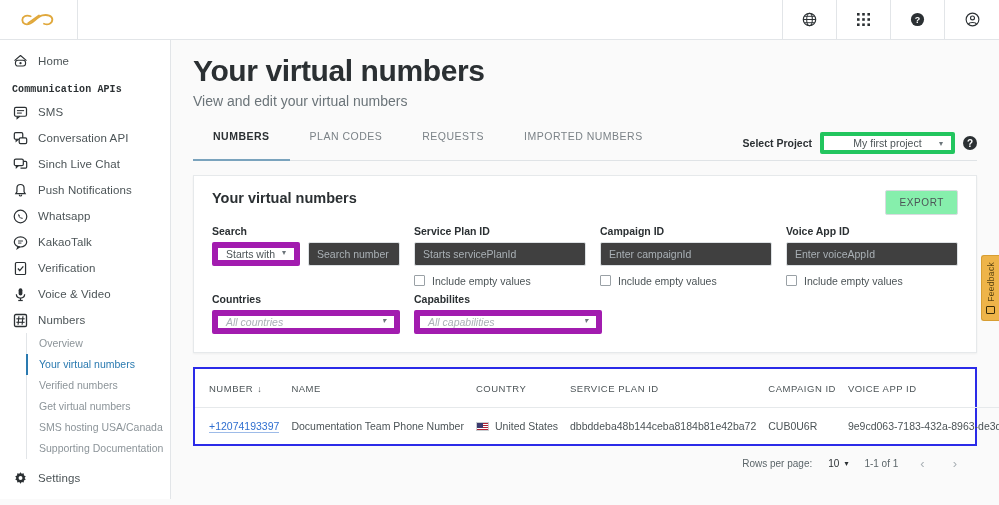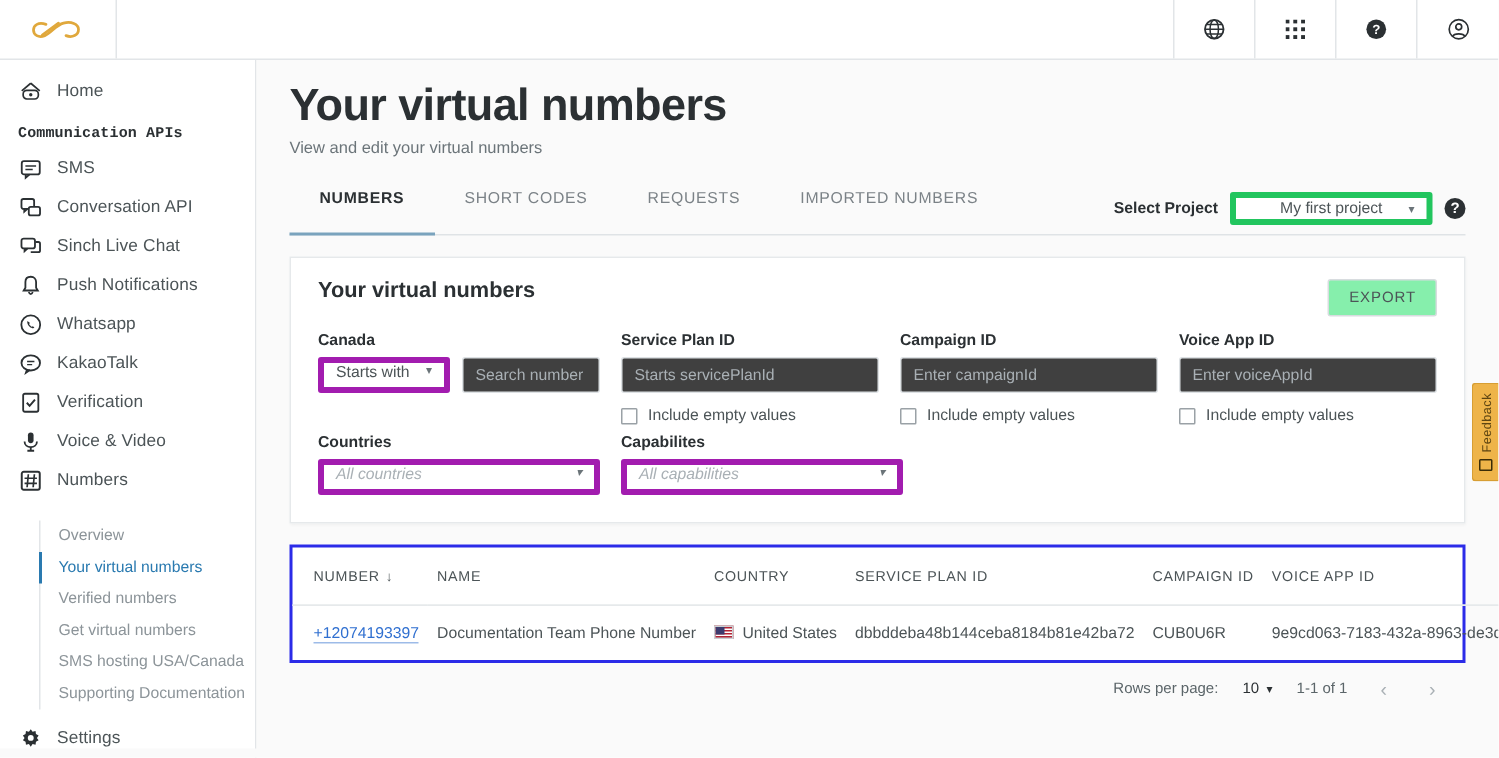--- a/index.html
+++ b/index.html
@@ -45,39 +45,39 @@
     display:flex; align-items:center; gap:10px;
     padding: 6px 12px 6px 12px;
     color:#5b6569; height: 26px;
   }
   .nav-item .ico { width:16px; height:16px; display:flex; align-items:center; justify-content:center; color:#2b3033; flex:0 0 16px;}
   .nav-item .lbl { font-size: 11.5px; color:#4c5457; letter-spacing:0.1px; }
   .nav-section {
     font-size: 10px; font-weight: bold; color:#2b3033;
     padding: 10px 12px 4px 12px; letter-spacing: .1px; font-family: Liberation Mono, monospace;
   }
-  .subnav { margin: 14px 0 6px 26px; border-left: 1px solid #e2e5e8; }
+  .subnav { margin: 0 0 6px 26px; border-left: 1px solid #e2e5e8; }
   .subnav-item {
     font-size: 10.5px; color:#8c9499; padding: 4px 0 4px 12px; line-height: 13px;
   }
   .subnav-item.active { color:#2a7ab0; border-left: 2px solid #2a7ab0; margin-left:-1px; padding-left:11px; }
 
   
   .main {
     flex: 1 1 auto;
     background: #fafafa;
     padding: 0 22px;
     position: relative;
     overflow: hidden;
   }
   .page-title {
     font-size: 30px; font-weight: bold; color:#2b3033;
     margin: 14px 0 0 0; letter-spacing: -0.4px;
   }
-  .page-sub { font-size: 11px; color:#6b7479; margin-top: 5px; }
+  .page-sub { font-size: 14px; color:#6b7479; margin-top: 5px; }
 
   .tabs-row {
     display:flex; align-items:flex-end; justify-content:space-between;
     margin-top: 22px;
     border-bottom: 1px solid #dfe3e6;
     height: 30px;
   }
   .tabs { display:flex; gap: 0px; height:30px; }
   .tab {
     font-size: 10.5px; color:#7b8287; letter-spacing: .5px;
@@ -116,30 +116,30 @@
   .filter-row { display:flex; gap: 14px; }
   .fcol { display:flex; flex-direction:column; }
   .fcol.w1 { width: 188px; }
   .fcol.w2 { width: 188px; }
   .flabel { font-size: 10.5px; font-weight:bold; color:#2b3033; margin-bottom: 5px; }
   .finput {
     height: 24px; border:1px solid #dde1e4; border-radius:2px; background:#404040;
     font-size:10.5px; color:#a9b0b5; display:flex; align-items:center; padding: 0 8px;
   }
   .fselect {
-    height: 24px; border:4px solid #a21caf; border-radius:2px; background:#fff;
+    height: 24px; border:6px solid #a21caf; border-radius:2px; background:#fff;
     font-size:10.5px; color:#4c5457; display:flex; padding: 0 8px;
     position:relative;
   }
   .fselect.placeholder { color:#a9b0b5; font-style: italic; }
   .fselect .caret { position:absolute; right:8px; font-size:8px; color:#6b7479; }
   .search-group { display:flex; gap: 8px; }
   .search-group .fselect { width: 88px; flex:0 0 88px; }
   .search-group .finput { width: 100px; flex: 1 1 auto; }
-  .checkrow { display:flex; align-items:center; gap:7px; margin-top: 9px; }
+  .checkrow { display:flex; align-items:flex-start; gap:7px; margin-top: 9px; }
   .cbox { width:11px;height:11px;border:1.5px solid #9aa1a6; border-radius:1px; background:#fff; }
   .ctext { font-size:10.5px; color:#4c5457; }
   .filter-row2 { display:flex; gap:14px; margin-top: 6px; }
 
   
   .table-wrap { margin-top: 14px; background:#fff; border: 2px solid #2b2be8; }
   table { width:100%; border-collapse: collapse; }
   thead th {
     text-align:left; font-size:9.5px; letter-spacing:.5px; color:#4c5457;
     font-weight: normal; padding: 14px 6px 13px 6px; border-bottom:1px solid #e6e9eb;
@@ -371,21 +371,21 @@
   </div>
 
   <div class="main">
 
     <div class="page-title">Your virtual numbers</div>
     <div class="page-sub">View and edit your virtual numbers</div>
 
     <div class="tabs-row">
       <div class="tabs">
         <div class="tab active">NUMBERS</div>
-        <div class="tab">SHORT CODES</div>
+        <div class="tab">PLAN CODES</div>
         <div class="tab">REQUESTS</div>
         <div class="tab">IMPORTED NUMBERS</div>
       </div>
       <div class="project-area">
         <span class="project-label">Select Project</span>
         <div class="project-select">
           <span>My first project</span>
           <span class="caret">▾</span>
         </div>
         <div class="help-circle">?</div>
@@ -395,21 +395,21 @@
     <div class="card">
       <div class="card-head">
         <div class="card-title">Your virtual numbers</div>
         <button class="export-btn">EXPORT</button>
       </div>
 
       <div class="filters">
         <div class="filter-row">
 
           <div class="fcol w1">
-            <div class="flabel">Canada</div>
+            <div class="flabel">Search</div>
             <div class="search-group">
               <div class="fselect">
                 <span>Starts with</span>
                 <span class="caret">▾</span>
               </div>
               <div class="finput">Search number</div>
             </div>
           </div>
 
           <div class="fcol w2">

